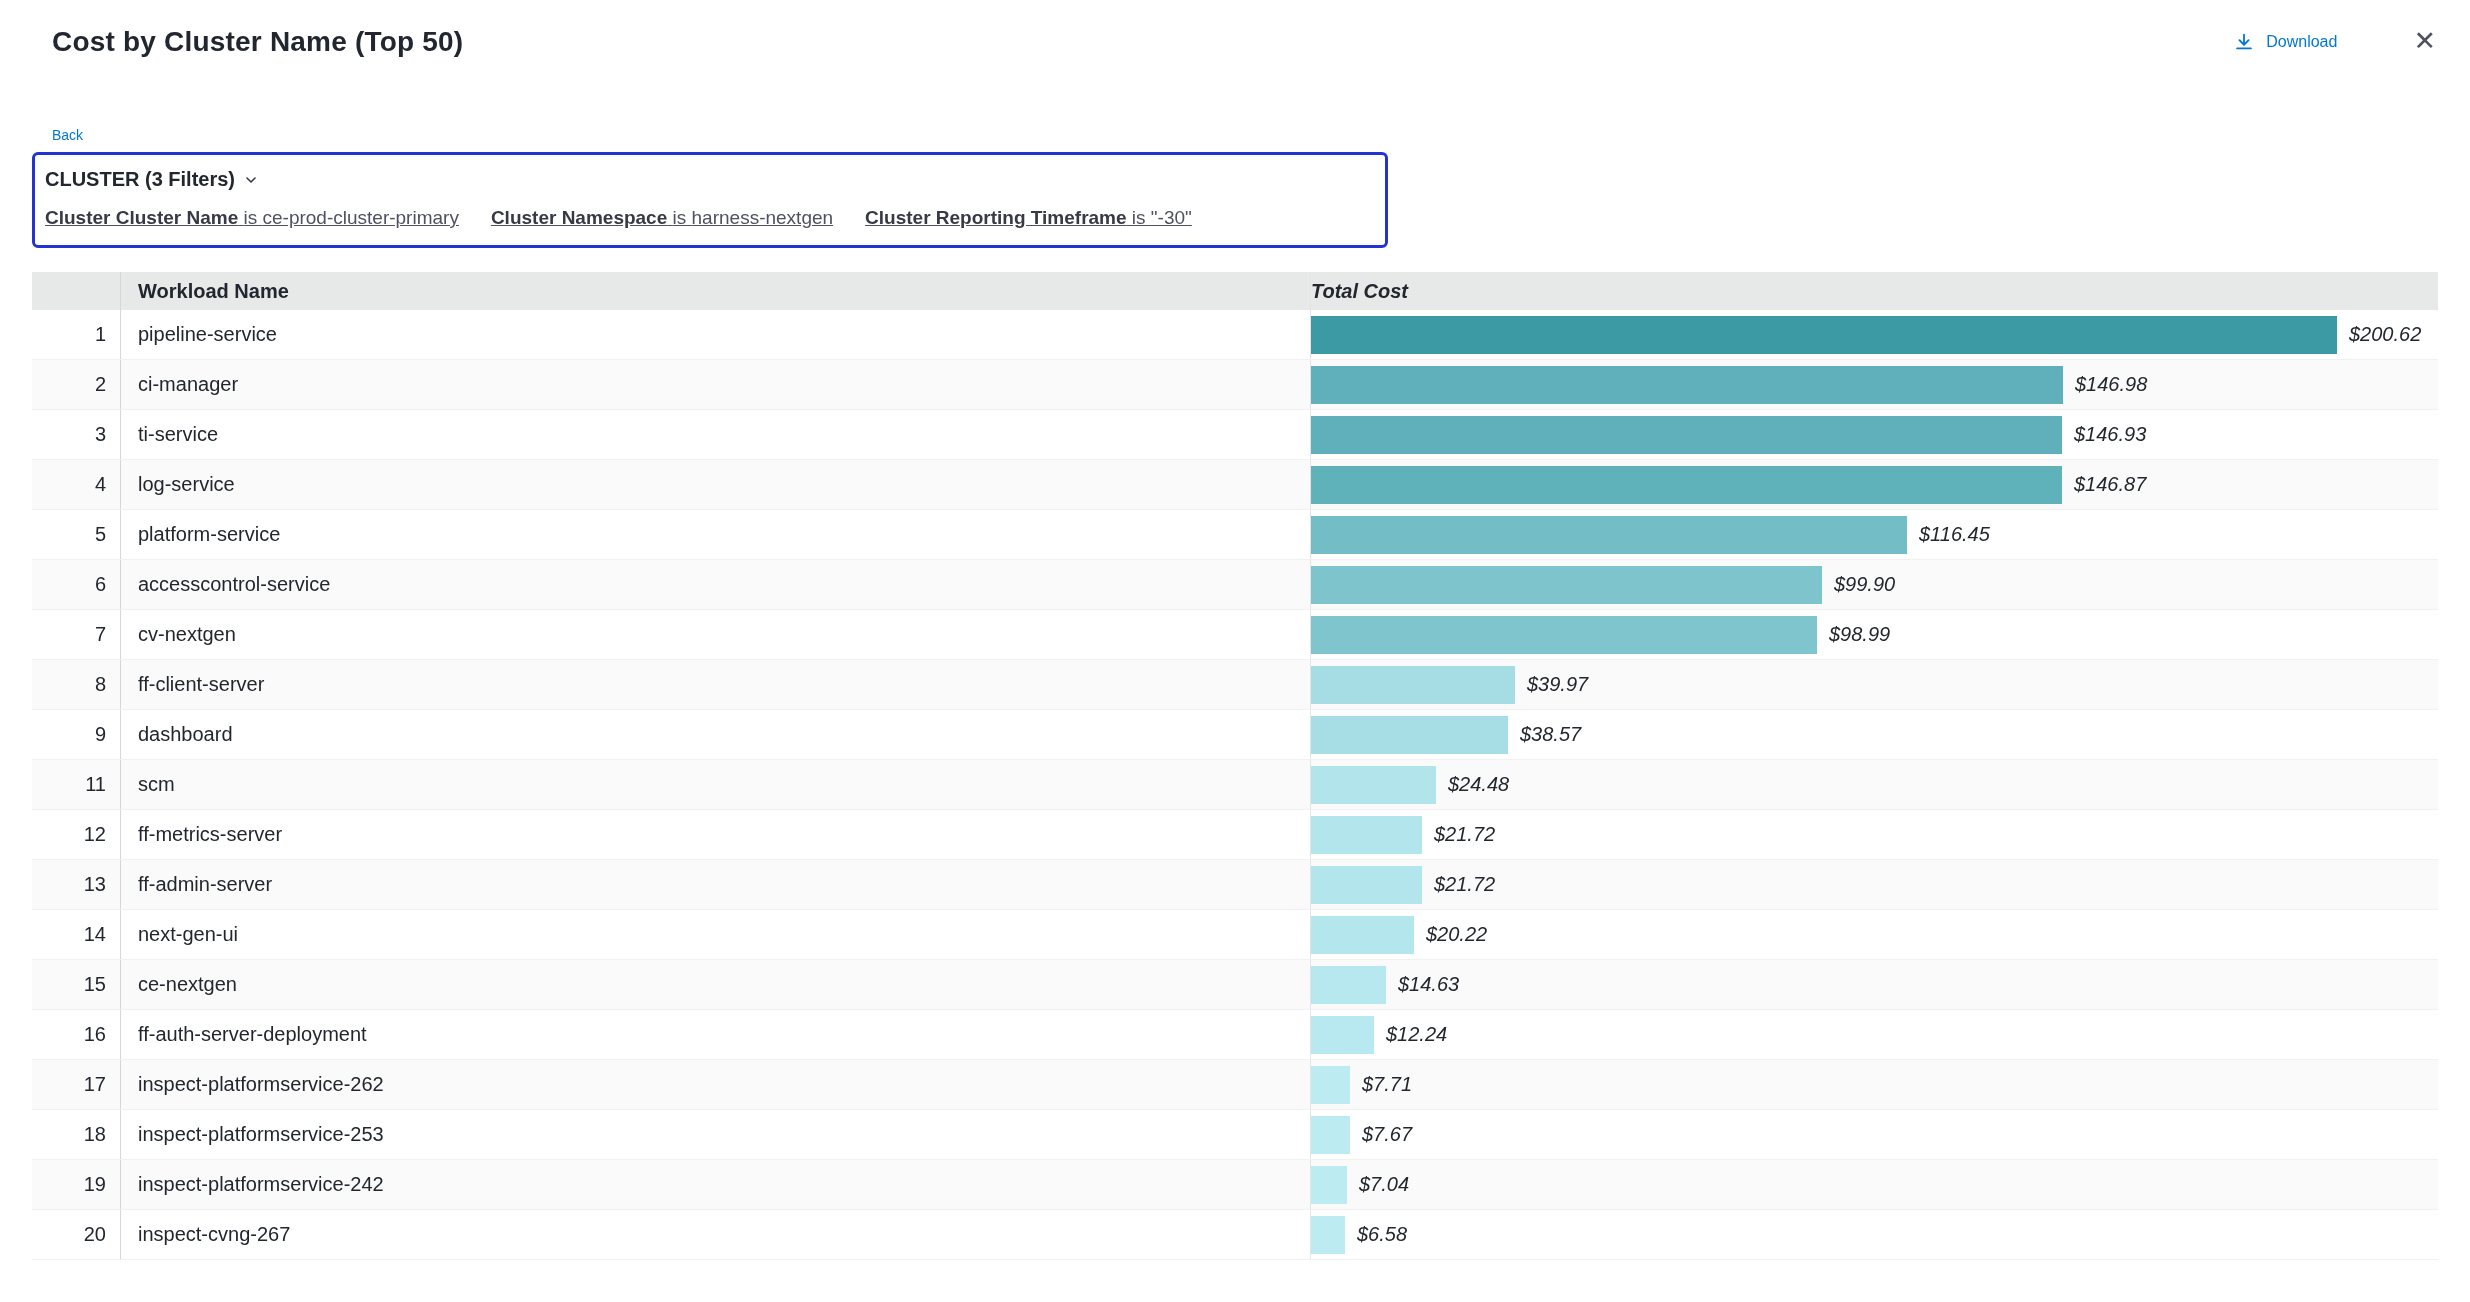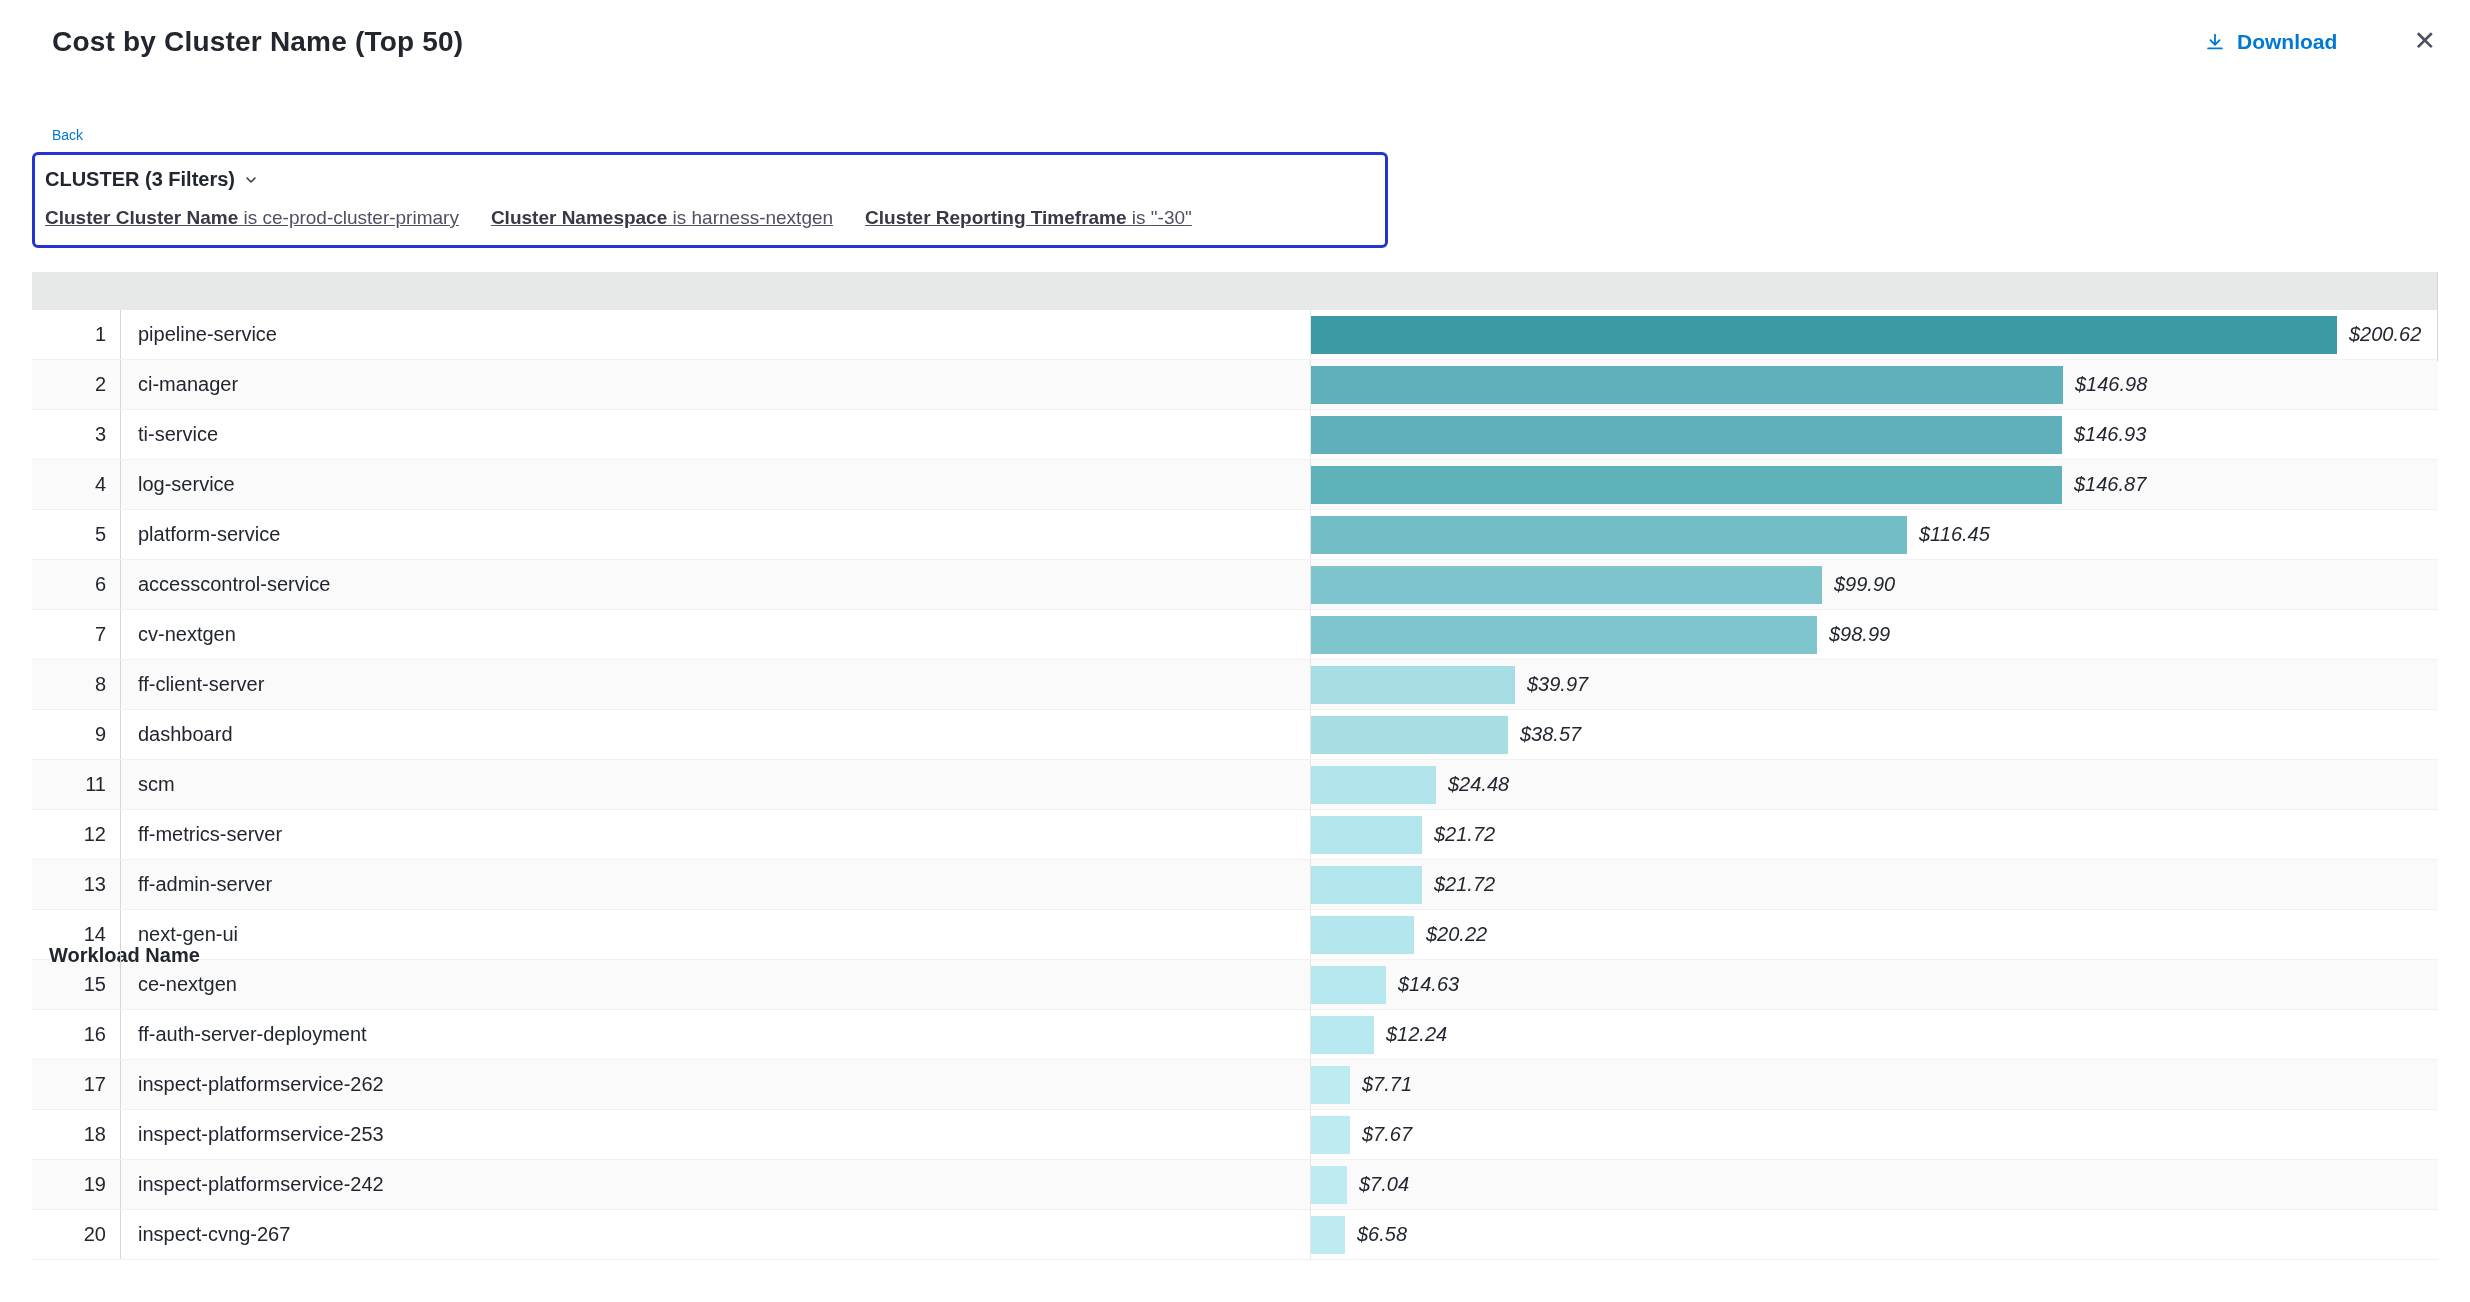--- a/index.html
+++ b/index.html
@@ -8,37 +8,37 @@
     font-family:"Liberation Sans","DejaVu Sans",sans-serif;
     color:#22272f;
     width:2470px; height:1302px; overflow:hidden;
   }
   .page { position:relative; width:2470px; height:1302px; background:#ffffff; overflow:hidden; }
 
   
   .topbar { display:flex; justify-content:space-between; align-items:center; padding:24px 30px 0 52px; }
   .page-title { font-size:28px; font-weight:700; color:#22272f; letter-spacing:.2px; }
   .topbar-right { display:flex; align-items:center; gap:72px; }
-  .download { display:flex; align-items:center; gap:11px; color:#0278d5; font-size:21px; font-weight:700; cursor:pointer; text-decoration:none; }
+  .download { display:flex; align-items:center; gap:11px; color:#0278d5; font-size:16px; font-weight:400; cursor:pointer; text-decoration:none; }
   .close { font-size:27px; color:#4f5162; cursor:pointer; line-height:1; padding:4px; }
 
   
   .back { display:inline-block; margin:68px 0 0 52px; color:#0278d5; font-size:14px; cursor:pointer; text-decoration:none; }
 
   
   .filter-box { margin:8px 0 0 32px; width:1356px; border:3px solid #2434d0; border-radius:6px; padding:13px 22px 16px 10px; background:#ffffff; }
   .filter-group { display:flex; align-items:center; gap:8px; font-size:20px; font-weight:700; color:#22272f; cursor:pointer; width:max-content; }
   .filter-items { display:flex; align-items:center; gap:32px; margin-top:16px; flex-wrap:nowrap; }
   .filter-item { font-size:19px; color:#4f5162; white-space:nowrap; cursor:pointer;text-decoration:underline; }
   .f-field { font-weight:700; color:#383946; }
   .f-op, .f-value { font-weight:400; color:#4f5162; }
 
   
   .grid { margin:24px 32px 0 32px; font-size:20px; }
-  .grid-header { display:flex; align-items:stretch; background:#e7e8e8; height:38px; font-weight:700; color:#22272f;flex-direction:column; }
+  .grid-header { display:flex; align-items:stretch; background:#e7e8e8; height:38px; font-weight:700; color:#22272f; }
   .grid-header .cell { display:flex; align-items:center; }
   .grid-row { display:flex; align-items:stretch; height:50px; background:#ffffff; border-bottom:1px solid #f1f1f1; }
   .grid-row:nth-child(even) { background:#fafafa; }
   .grid-row .cell { display:flex; align-items:center; }
   .cell.rank { flex:0 0 89px; justify-content:flex-end; padding-right:14px; border-right:1px solid #d6d6d6; color:#22272f; }
   .cell.name { flex:0 0 1189px; padding-left:17px; color:#22272f; }
   .cell.cost { flex:1 1 auto; border-left:1px solid #e4e4e4; overflow:hidden;font-style:italic; }
   .bar { height:38px; flex:0 0 auto; }
   .bar-label { margin-left:12px; font-size:20px; color:#22272f; white-space:nowrap; }
 </style>

